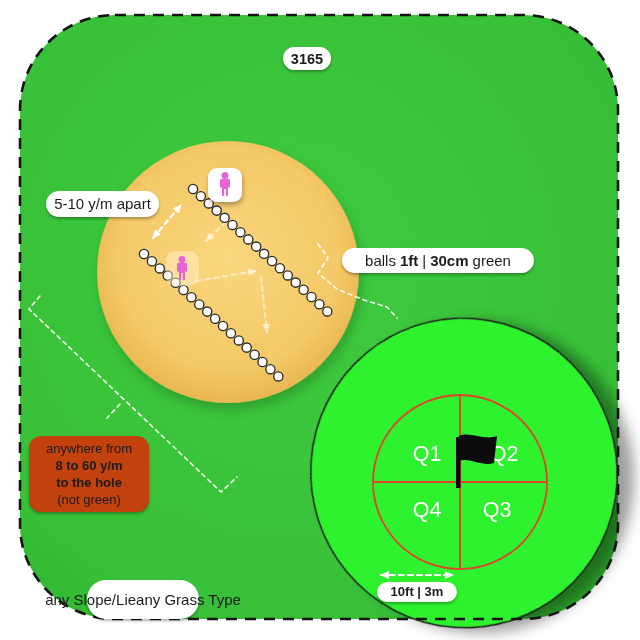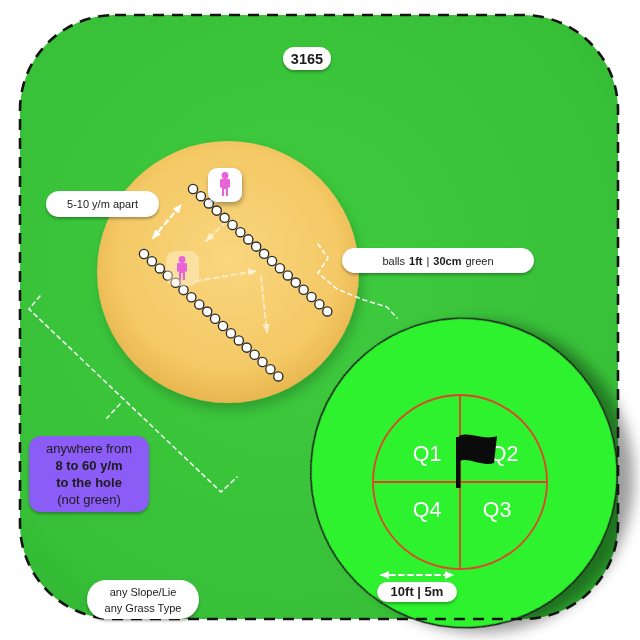--- a/index.html
+++ b/index.html
@@ -6,34 +6,34 @@
   #stage{
     position:relative;width:640px;height:640px;overflow:hidden;background:#fff;
     font-family:"Liberation Sans", sans-serif;
     -webkit-font-smoothing:antialiased;
   }
   #scene{position:absolute;left:0;top:0;}
   .pill{
     position:absolute;display:flex;align-items:center;justify-content:center;
     background:#ffffff;border-radius:999px;color:#1c1c1c;
     box-shadow:0 2px 3px rgba(0,0,0,0.30);
-    font-size:11px;line-height:16px;white-space:nowrap;
+    font-size:15px;line-height:16px;white-space:nowrap;
   }
   .box{
     position:absolute;display:flex;flex-direction:column;align-items:center;justify-content:center;
-    background:#8b5cf6;border-radius:12px;color:#1c1c1c;
+    background:#c2410c;border-radius:12px;color:#1c1c1c;
     box-shadow:0 2px 3px rgba(0,0,0,0.30);
     font-size:13px;line-height:17px;text-align:center;
   }
   .b{font-weight:bold;}
   .badge{left:283px;top:47px;width:48px;height:23px;font-weight:bold;font-size:14.5px;}
   .rowspacing{left:46px;top:191px;width:113px;height:26px;}
   .ballspill{left:342px;top:248px;width:192px;height:25px;gap:4px;}
   .distbox{left:29px;top:436px;width:120px;height:76px;}
-  .condpill{left:87px;top:580px;width:112px;height:39px;flex-direction:column;border-radius:19px;text-align:right;}
+  .condpill{left:87px;top:580px;width:112px;height:39px;flex-direction:row;border-radius:19px;text-align:right;}
   .scalepill{left:377px;top:582px;width:80px;height:20px;font-weight:bold;font-size:13px;border-radius:10px;}
   .balls circle{fill:#ffffff;stroke:#2b2b2b;stroke-width:1.35;}
   .whitedash{stroke:rgba(255,255,255,0.92);stroke-width:1.6;stroke-dasharray:4 4;fill:none;stroke-linecap:round;}
   .faintdash{stroke:rgba(255,255,255,0.5);stroke-width:2.2;stroke-dasharray:5 4;fill:none;stroke-linecap:round;}
   .spacearrow{stroke:#ffffff;stroke-width:2.2;stroke-dasharray:5 4;fill:none;stroke-linecap:round;}
   .qlabel{fill:#ffffff;font-size:21.5px;font-family:"Liberation Sans",sans-serif;}
 </style>
 </head>
 <body>
 
@@ -184,16 +184,16 @@
     <div class="b">to the hole</div>
     <div>(not green)</div>
   </div>
 
   <div class="pill condpill">
     <div>any Slope/Lie</div>
     <div>any Grass Type</div>
   </div>
 
   <div class="pill scalepill">
-    <span>10ft | 5m</span>
+    <span>10ft | 3m</span>
   </div>
 
 </div>
 
 </body></html>

